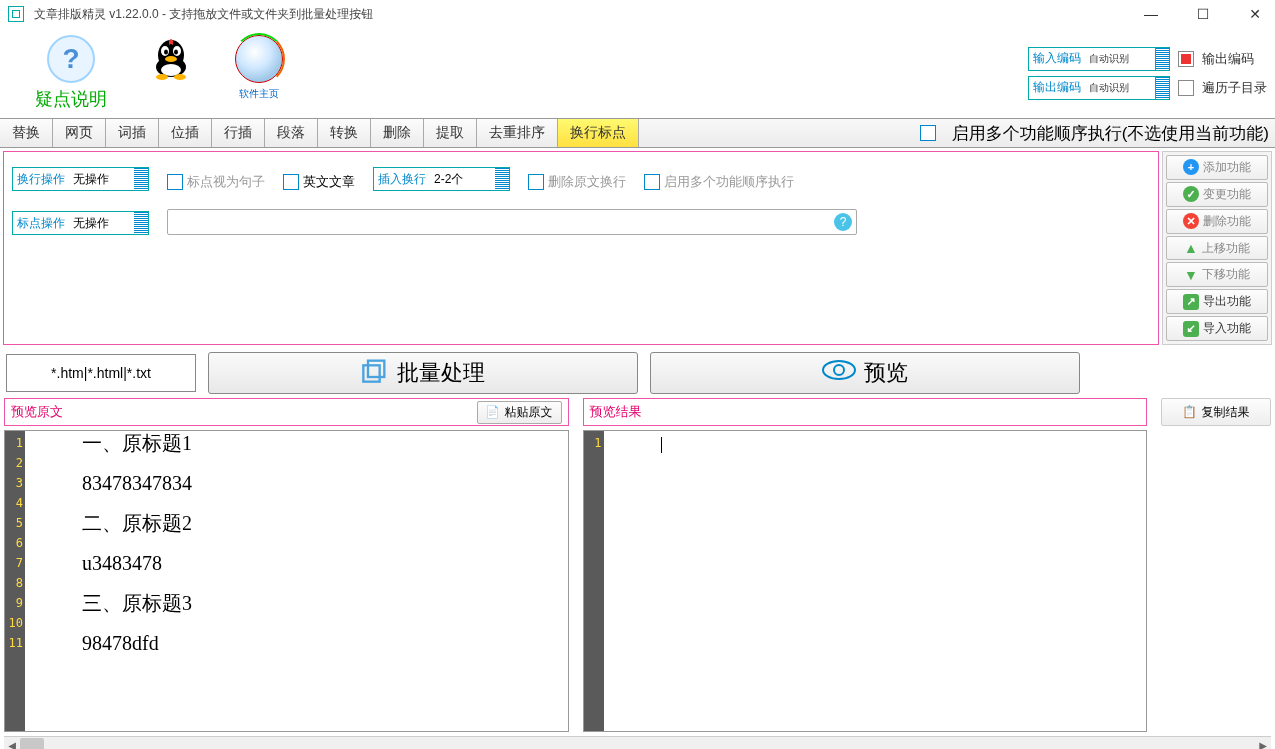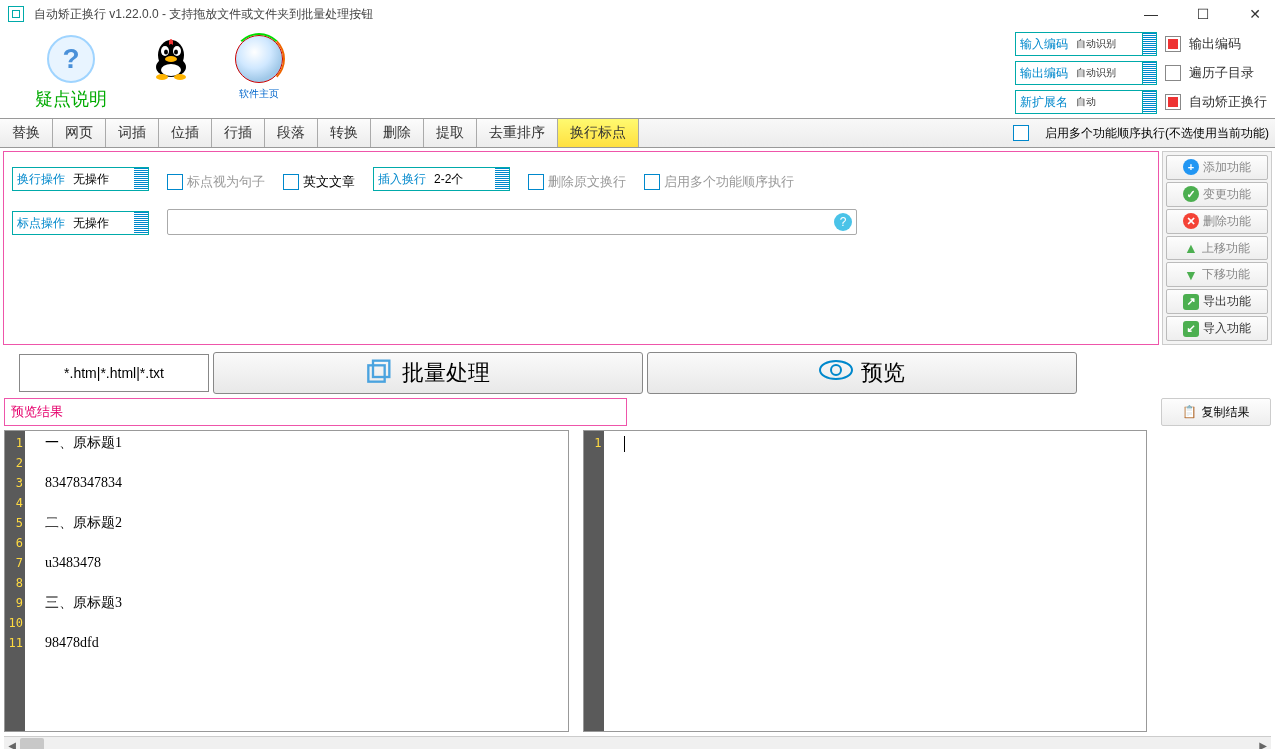--- a/index.html
+++ b/index.html
@@ -26,63 +26,63 @@
 .dropdown .dlabel { color:#08c; padding:0 4px; font-size:12px;}
 .dropdown .dval { padding:0 4px; width:70px; font-size:10px; color:#333;}
 .dropdown .darr { width:14px; background:repeating-linear-gradient(#08c,#08c 1px,#fff 1px,#fff 2px); height:22px; border-left:1px solid #0aa;}
 .chk { width:16px; height:16px; border:1px solid #888; background:#fff; }
 .chk.red { border:1px solid #888; position:relative;}
 .chk.red::after{content:"";position:absolute;inset:2px;background:#e33;}
 .chklabel { font-size:13px; color:#333; }
 .tabbar { height:30px; display:flex; align-items:stretch; border-top:1px solid #999; border-bottom:1px solid #999; background:linear-gradient(#f8f8f8,#ececec); }
 .tab { padding:0 12px; display:flex; align-items:center; border-right:1px solid #aaa; font-size:14px; color:#333; background:linear-gradient(#fcfcfc,#ececec); }
 .tab.active { background:linear-gradient(#fffa70,#ffe040); }
-.tabright { margin-left:auto; display:flex; align-items:center; padding:0 6px; gap:16px; font-size:12px;}
+.tabright { margin-left:auto; display:flex; align-items:center; padding:0 6px; gap:16px; font-size:17px;}
 .controlarea { display:flex; height:200px;}
 .controlpanel { flex:1; border:1px solid #e5a; margin:3px; padding:15px 8px; background:#fff; position:relative;}
 .ctrlrow { display:flex; align-items:flex-end; gap:18px; margin-bottom:18px; }
 .ctrlrow .dd { border:1px solid #0aa; height:24px; display:flex; align-items:center; }
 .ctrlrow .dd .l { color:#08c; padding:0 4px; font-size:12px;}
 .ctrlrow .dd .v { padding:0 4px; width:65px; font-size:12px;}
 .ctrlrow .dd .a { width:14px; background:repeating-linear-gradient(#08c,#08c 1px,#fff 1px,#fff 2px); height:22px;}
 .ctrlrow .cb { display:flex; align-items:center; gap:4px; }
 .ctrlrow .cb .box { width:16px; height:16px; border:1px solid #08c;}
 .ctrlrow .cb .t { font-size:13px; }
 .longinput { flex:1; height:26px; border:1px solid #aaa; background:#fff; border-radius:2px; max-width:690px; position:relative;}
 .longinput .q { position:absolute; right:4px; top:3px; width:18px; height:18px; border-radius:50%; background:#4ac3e8; color:#fff; font-size:12px; display:flex; align-items:center; justify-content:center;}
 .fnpanel { width:110px; border:1px solid #ccc; margin:3px 3px 3px 0; background:#f4f4f4; display:flex; flex-direction:column; gap:2px; padding:3px;}
 .fnbtn { height:26px; border:1px solid #bbb; background:linear-gradient(#fdfdfd,#eee); display:flex; align-items:center; justify-content:center; gap:4px; font-size:12px; color:#888; border-radius:2px;}
 .fnbtn .ic { width:16px; height:16px; border-radius:50%; display:flex; align-items:center; justify-content:center; color:#fff; font-size:11px; font-weight:bold;}
 .fnbtn .sq { width:16px; height:16px; border-radius:3px; display:flex; align-items:center; justify-content:center; color:#fff; font-size:11px; font-weight:bold;}
-.actionrow { height:50px; display:flex; padding:0 17px;}
+.actionrow { height:50px; display:flex; gap:8px; padding:0 4px;}
 .fileinput { width:190px; border:1px solid #888; margin:6px 2px; display:flex; align-items:center; justify-content:center; font-size:14px;}
 .bigbtn { flex:1; margin:4px 2px; border:1px solid #888; border-radius:3px; background:linear-gradient(#fafafa,#e8e8e8); display:flex; align-items:center; justify-content:center; gap:8px; font-size:22px; max-width:430px;}
 .eye { color:#08c; font-size:28px;}
 .previewrow { height:28px; display:flex; gap:14px; padding:0 4px;}
 .prevhdr { flex:1; border:1px solid #e5a; display:flex; align-items:center; padding:0 6px; max-width:623px;}
 .prevhdr .t { color:#e5006c; font-size:13px;}
 .prevhdr .btn { margin-left:auto; border:1px solid #aaa; background:linear-gradient(#fdfdfd,#eee); padding:2px 8px; font-size:12px; display:flex; align-items:center; gap:4px; border-radius:2px;}
 .copyhdr { width:110px; border:1px solid #ccc; display:flex; align-items:center; justify-content:center; gap:4px; font-size:12px; background:linear-gradient(#fdfdfd,#eee); border-radius:2px; margin-left:auto;}
 .editors { display:flex; gap:14px; padding:4px; height:310px;}
 .editor { flex:1; border:1px solid #999; background:#fff; display:flex; max-width:623px; position:relative;}
 .gutter { width:20px; background:#5a5a5a; color:#ffda40; font-size:12px; text-align:right; padding:2px 2px 0 0; line-height:20px; font-family:monospace;}
-.content { flex:1; padding:2px 20px; font-size:14px; line-height:20px; white-space:pre; font-family:"Microsoft YaHei";}
+.content { flex:1; padding:2px 9px; font-size:20px; line-height:20px; white-space:pre; font-family:"Microsoft YaHei";margin-left:48px;}
 .editor2 { flex:1; border:1px solid #999; background:#fff; display:flex;}
 .rightcol { width:110px; min-width:110px;}
 .cursor { display:inline-block; width:1px; height:16px; background:#000; vertical-align:middle;}
 .hscroll { height:18px; background:#f0f0f0; border-top:1px solid #ccc; position:relative; margin:0 4px;}
 .hscroll .thumb { position:absolute; left:16px; width:24px; top:1px; bottom:1px; background:#c8c8c8; border-radius:2px;}
 .hscroll .ar { position:absolute; width:16px; top:0; bottom:0; display:flex; align-items:center; justify-content:center; color:#666; font-size:10px;}
 </style>
 </head>
 <body>
 
 <div class="titlebar">
   <div class="logo"></div>
-  <div class="title">自动矫正换行 v1.22.0.0 - 支持拖放文件或文件夹到批量处理按钮</div>
+  <div class="title">文章排版精灵 v1.22.0.0 - 支持拖放文件或文件夹到批量处理按钮</div>
   <div class="winbtns">
     <div class="winbtn">—</div>
     <div class="winbtn">☐</div>
     <div class="winbtn">✕</div>
   </div>
 </div>
 
 <div class="toprow">
   <div class="lefticons">
     <div class="iconcol">
@@ -124,29 +124,20 @@
     </div>
     <div class="optrow">
       <div class="dropdown">
           <span class="dlabel">输出编码</span>
           <span class="dval">自动识别</span>
           <span class="darr"></span>
         </div>
       <div class="chk"></div>
         <span class="chklabel">遍历子目录</span>
     </div>
-    <div class="optrow">
-      <div class="dropdown">
-          <span class="dlabel">新扩展名</span>
-          <span class="dval">自动</span>
-          <span class="darr"></span>
-        </div>
-      <div class="chk red"></div>
-        <span class="chklabel">自动矫正换行</span>
-    </div>
   </div>
 </div>
 
 <div class="tabbar">
 <div class="tab">替换</div>
     <div class="tab">网页</div>
     <div class="tab">词插</div>
     <div class="tab">位插</div>
     <div class="tab">行插</div>
     <div class="tab">段落</div>
@@ -252,20 +243,27 @@
           <circle cx="17" cy="12" r="5" fill="none" stroke="#08c" stroke-width="2"></circle>
         </svg>
     </span>
     <span>预览</span>
   </div>
   <div class="rightcol"></div>
 </div>
 
 <div class="previewrow">
   <div class="prevhdr">
+    <span class="t">预览原文</span>
+    <div class="btn">
+        <span style="color:#4aa3df">📄</span>
+        <span>粘贴原文</span>
+      </div>
+  </div>
+  <div class="prevhdr">
     <span class="t">预览结果</span>
   </div>
   <div class="copyhdr">
       <span style="color:#4aa3df">📋</span>
       <span>复制结果</span>
     </div>
 </div>
 
 <div class="editors">
   <div class="editor">

